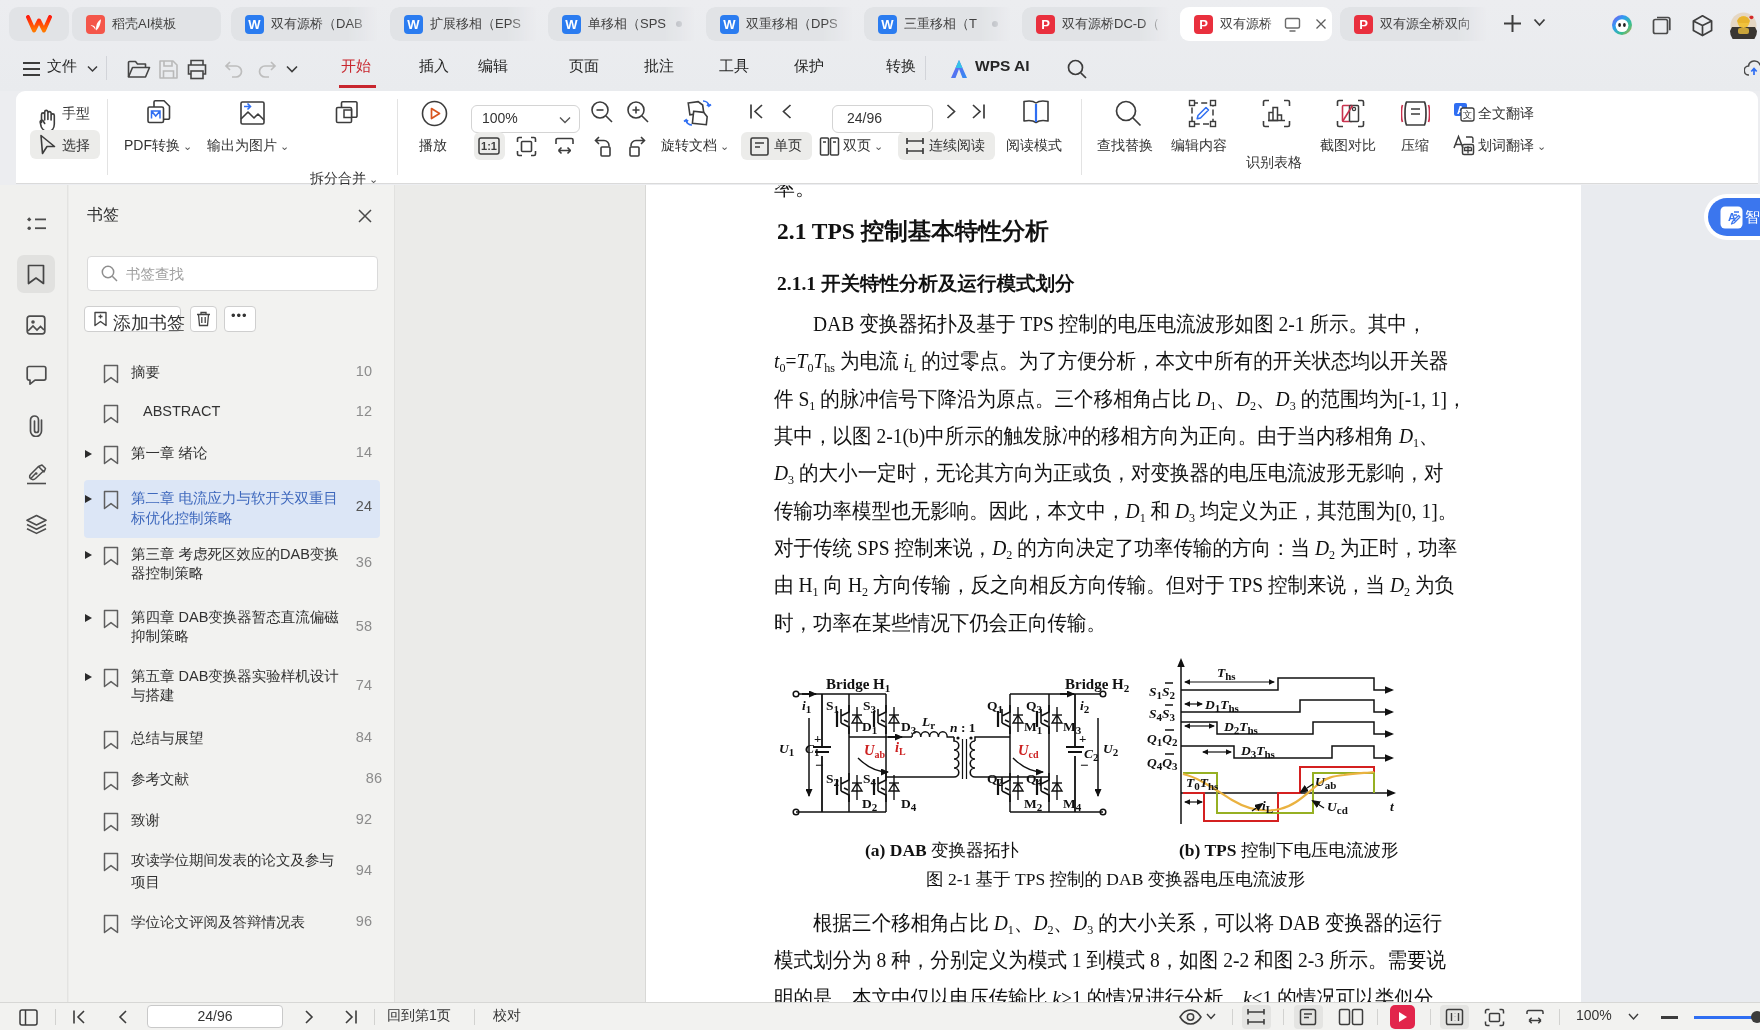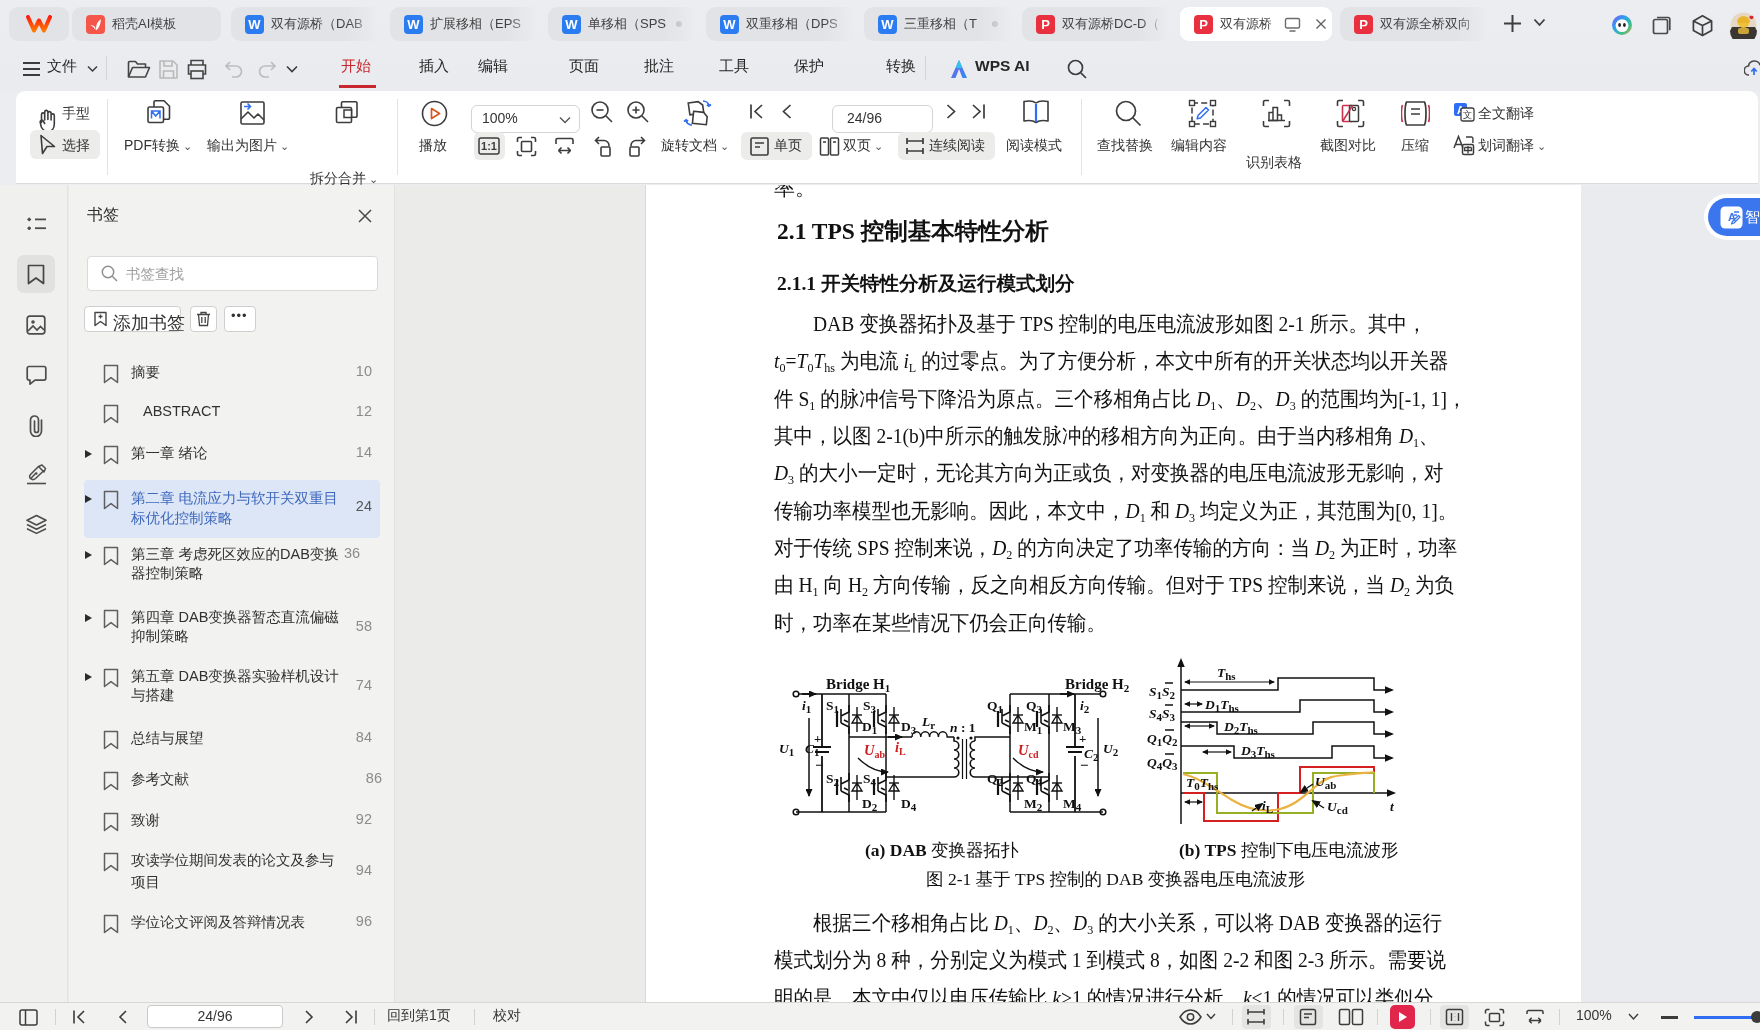--- a/index.html
+++ b/index.html
@@ -468,21 +468,21 @@
       <div class="bktxt" style="left:62px; top:304px; color:#3f69bd;">第二章 电流应力与软开关双重目</div>
       <div class="bktxt" style="left:62px; top:324px; color:#3f69bd;">标优化控制策略</div>
       <div class="bknum" style="left:263px; top:313px; color:#555;">24</div>
 
       <div class="tri" style="left:16px; top:366px;"></div>
       <svg class="bkico" style="left:34px; top:361px;" width="16" height="20" viewBox="0 0 16 20">
           <path d="M1.5 1.5 h13 V18.5 L8 13.6 L1.5 18.5 Z" stroke="#5f5f5f" stroke-width="1.5" fill="none" stroke-linejoin="round"></path>
         </svg>
       <div class="bktxt" style="left:62px; top:360px;">第三章 考虑死区效应的DAB变换</div>
       <div class="bktxt" style="left:62px; top:379px;">器控制策略</div>
-      <div class="bknum" style="left:263px; top:360px;text-align:center;">36</div>
+      <div class="bknum" style="left:263px; top:369px;">36</div>
 
       <div class="tri" style="left:16px; top:429px;"></div>
       <svg class="bkico" style="left:34px; top:424px;" width="16" height="20" viewBox="0 0 16 20">
           <path d="M1.5 1.5 h13 V18.5 L8 13.6 L1.5 18.5 Z" stroke="#5f5f5f" stroke-width="1.5" fill="none" stroke-linejoin="round"></path>
         </svg>
       <div class="bktxt" style="left:62px; top:423px;">第四章 DAB变换器暂态直流偏磁</div>
       <div class="bktxt" style="left:62px; top:442px;">抑制策略</div>
       <div class="bknum" style="left:263px; top:433px;">58</div>
 
       <div class="tri" style="left:16px; top:488px;"></div>

